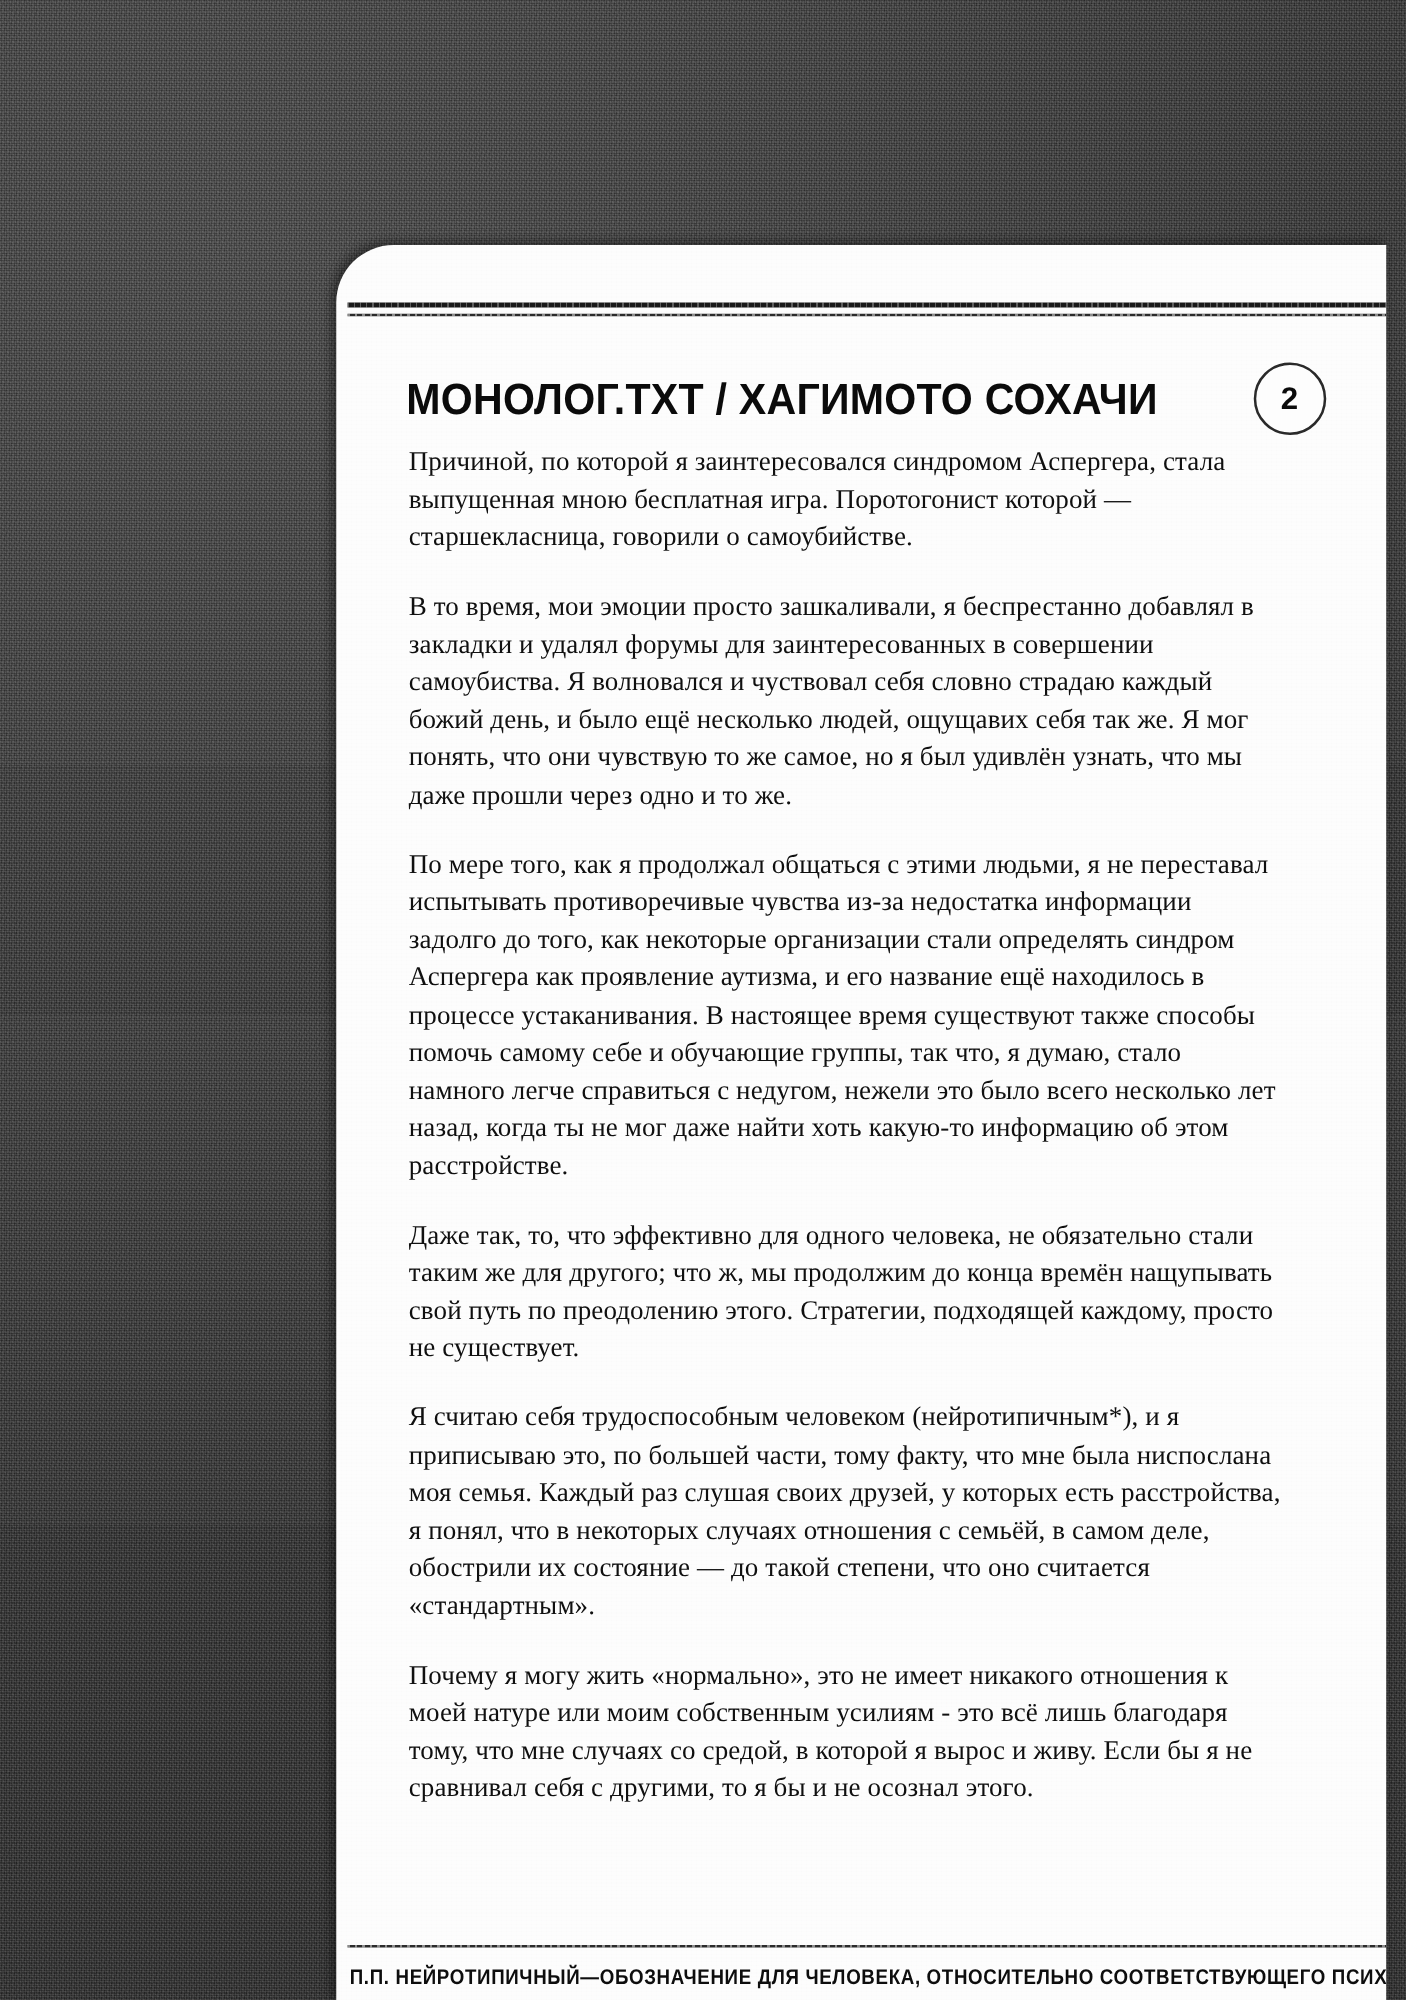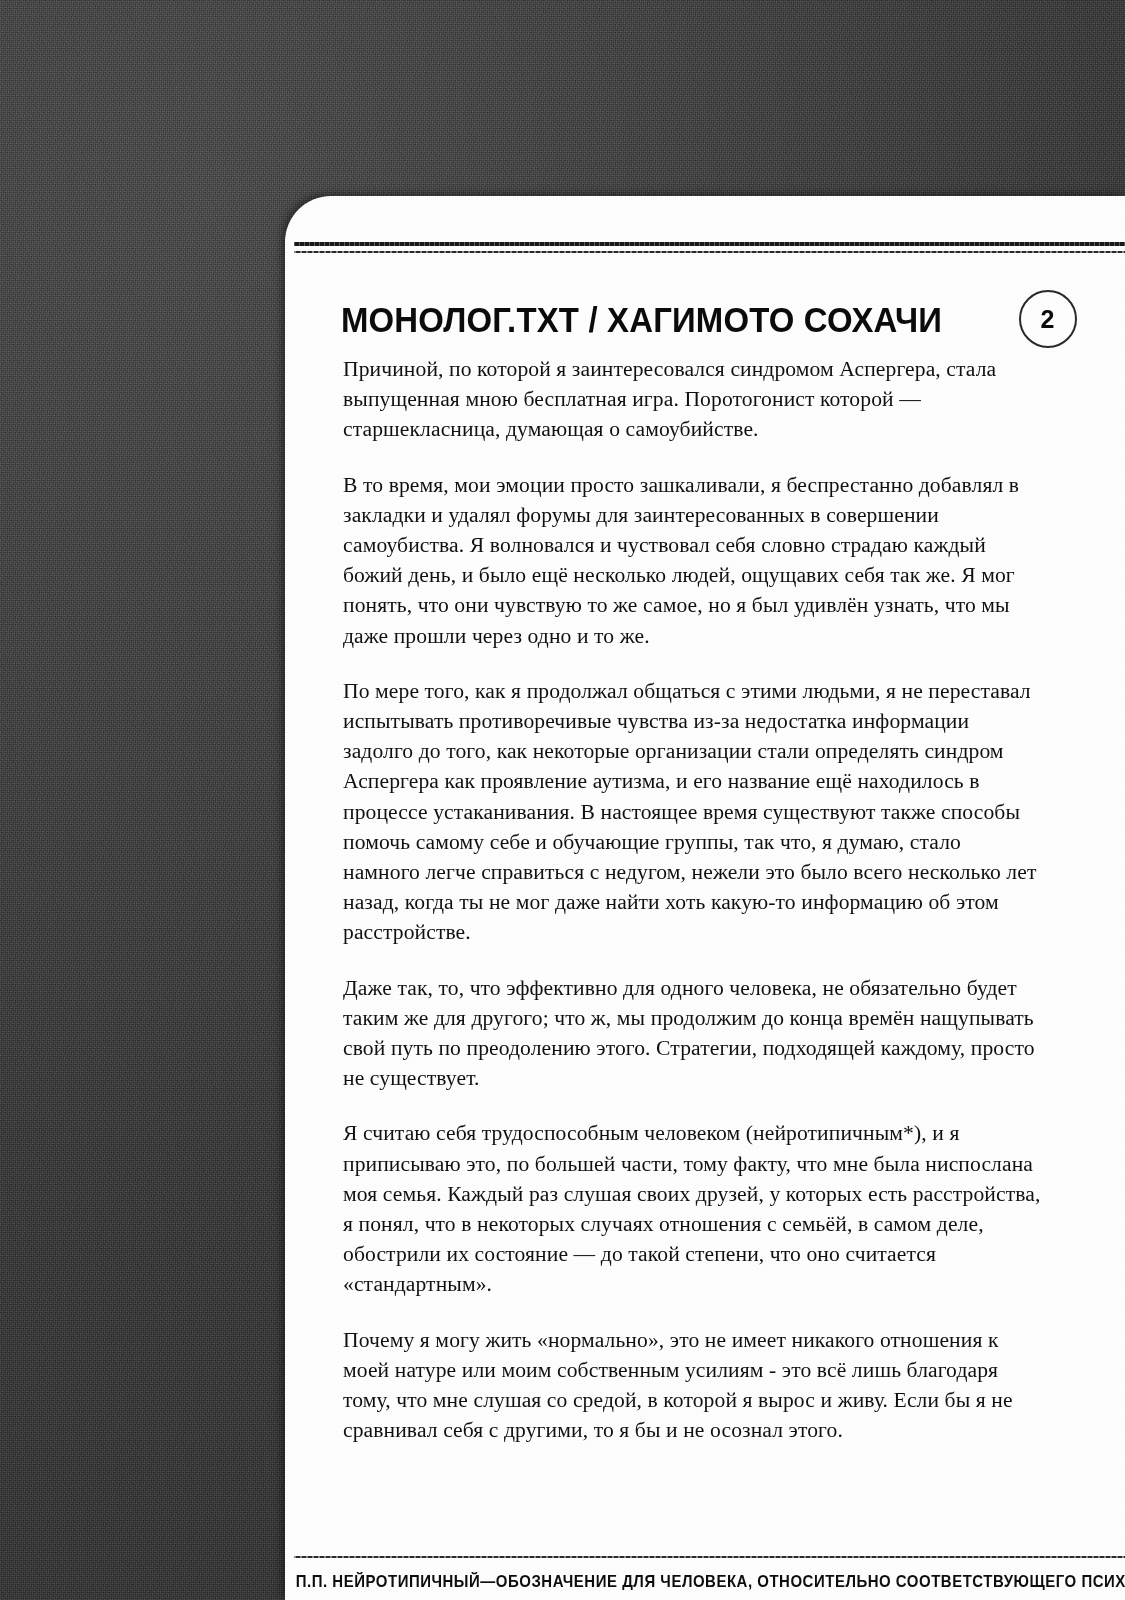--- a/index.html
+++ b/index.html
@@ -23,21 +23,21 @@
       repeating-linear-gradient(0deg,   rgba(255,255,255,.055) 0 1px, rgba(0,0,0,.10) 1px 2px),
       repeating-linear-gradient(90deg,  rgba(255,255,255,.05) 0 1px, rgba(0,0,0,.11) 1px 2px),
       repeating-linear-gradient(37deg,  rgba(255,255,255,.035) 0 1px, rgba(0,0,0,.05) 1px 3px),
       repeating-linear-gradient(113deg, rgba(0,0,0,.07) 0 1px, rgba(255,255,255,.03) 1px 3px),
       radial-gradient(circle at 18% 12%, #484848 0%, #333 60%, #2d2d2d 100%);
   }
 
   
   #page {
     position: absolute;
-    left: 285px;
+    left: 269px;
     top: 196px;
     width: 840px;         
     height: 1404px;       
     background: #fdfdfd;
     border-top-left-radius: 46px;
     box-shadow: -3px -2px 9px rgba(0,0,0,.45);
     overflow: hidden;
   }
 
   
@@ -170,26 +170,26 @@
     <div class="rule-thin"></div>
   </div>
 
   <div class="title-row">
     <div class="doc-title">МОНОЛОГ.TXT / ХАГИМОТО СОХАЧИ</div>
     <div class="title-lead"></div>
     <div class="page-badge">2</div>
   </div>
 
   <div id="body-copy">
-    <p>Причиной, по которой я заинтересовался синдромом Аспергера, стала выпущенная мною бесплатная игра. Поротогонист которой — старшекласница, думающая о самоубийстве.</p>
+    <p>Причиной, по которой я заинтересовался синдромом Аспергера, стала выпущенная мною бесплатная игра. Поротогонист которой — старшекласница, говорили о самоубийстве.</p>
     <p>В то время, мои эмоции просто зашкаливали, я беспрестанно добавлял в закладки и удалял форумы для заинтересованных в совершении самоубиства. Я волновался и чуствовал себя словно страдаю каждый божий день, и было ещё несколько людей, ощущавих себя так же. Я мог понять, что они чувствую то же самое, но я был удивлён узнать, что мы даже прошли через одно и то же.</p>
     <p>По мере того, как я продолжал общаться с этими людьми, я не переставал испытывать противоречивые чувства из-за недостатка информации задолго до того, как некоторые организации стали определять синдром Аспергера как проявление аутизма, и его название ещё находилось в процессе устаканивания. В настоящее время существуют также способы помочь самому себе и обучающие группы, так что, я думаю, стало намного легче справиться с недугом, нежели это было всего несколько лет назад, когда ты не мог даже найти хоть какую-то информацию об этом расстройстве.</p>
-    <p>Даже так, то, что эффективно для одного человека, не обязательно будет таким же для другого; что ж, мы продолжим до конца времён нащупывать свой путь по преодолению этого. Стратегии, подходящей каждому, просто не существует.</p>
+    <p>Даже так, то, что эффективно для одного человека, не обязательно стали таким же для другого; что ж, мы продолжим до конца времён нащупывать свой путь по преодолению этого. Стратегии, подходящей каждому, просто не существует.</p>
     <p>Я считаю себя трудоспособным человеком (нейротипичным*), и я приписываю это, по большей части, тому факту, что мне была ниспослана моя семья. Каждый раз слушая своих друзей, у которых есть расстройства, я понял, что в некоторых случаях отношения с семьёй, в самом деле, обострили их состояние — до такой степени, что оно считается «стандартным».</p>
-    <p>Почему я могу жить «нормально», это не имеет никакого отношения к моей натуре или моим собственным усилиям - это всё лишь благодаря тому, что мне слушая со средой, в которой я вырос и живу. Если бы я не сравнивал себя с другими, то я бы и не осознал этого.</p>
+    <p>Почему я могу жить «нормально», это не имеет никакого отношения к моей натуре или моим собственным усилиям - это всё лишь благодаря тому, что мне случаях со средой, в которой я вырос и живу. Если бы я не сравнивал себя с другими, то я бы и не осознал этого.</p>
   </div>
 
   <div id="footer">
     <div class="footer-rule"></div>
     <div class="footer-note">П.П. НЕЙРОТИПИЧНЫЙ—ОБОЗНАЧЕНИЕ ДЛЯ ЧЕЛОВЕКА, ОТНОСИТЕЛЬНО СООТВЕТСТВУЮЩЕГО ПСИХИЧЕСКОЙ НОРМЕ</div>
   </div>
 
 </div>
 
 </body></html>

